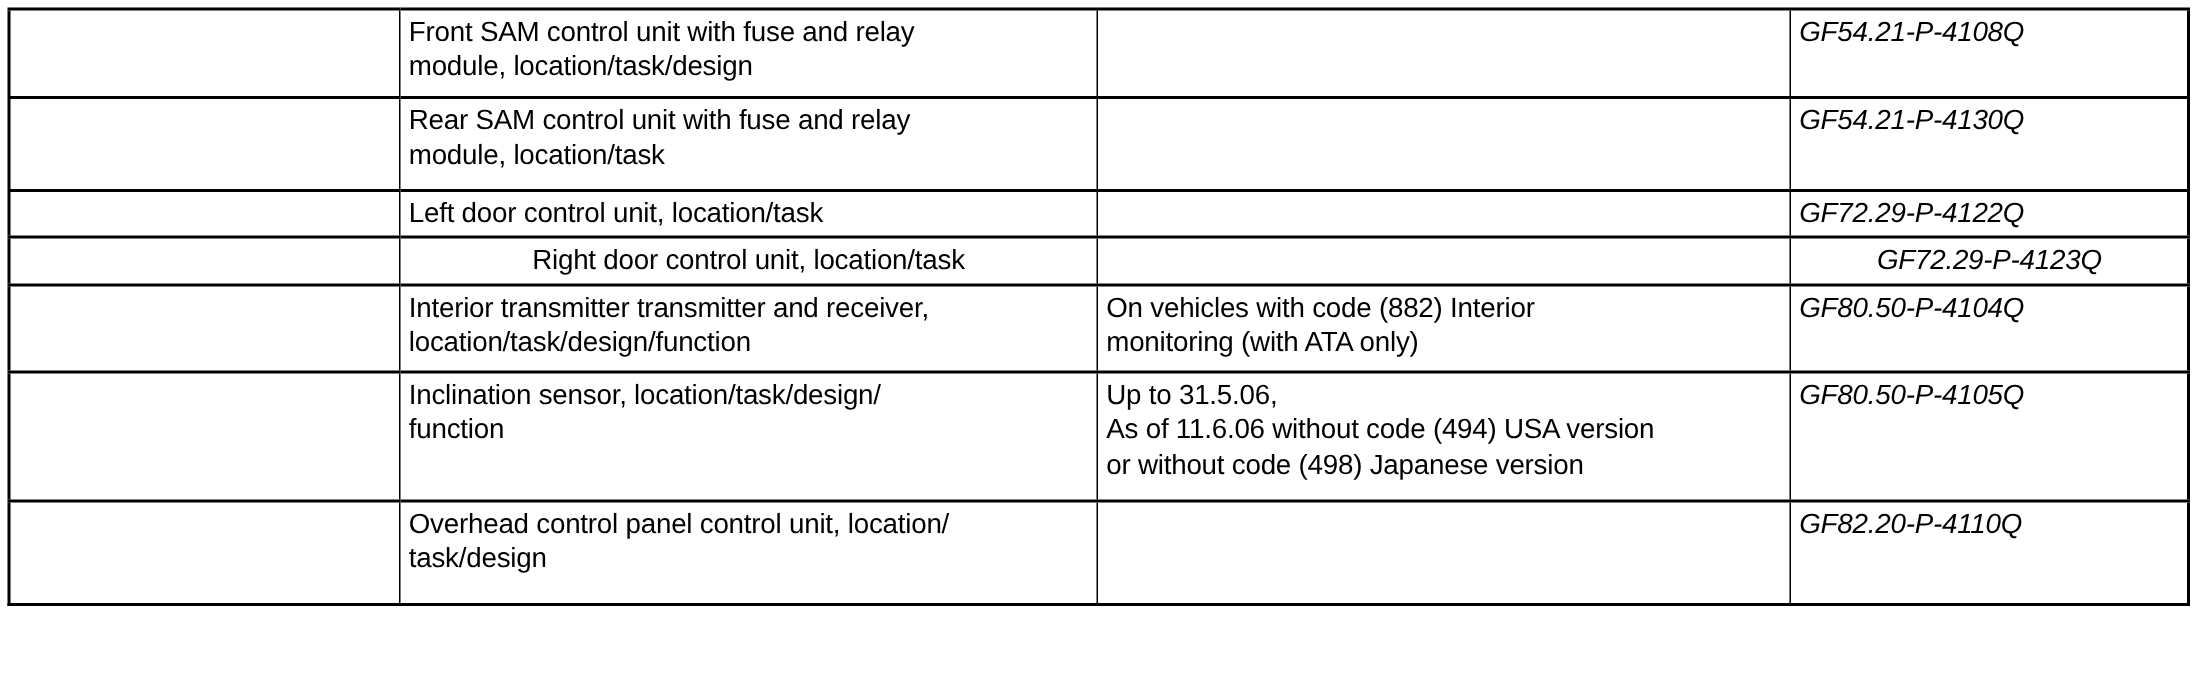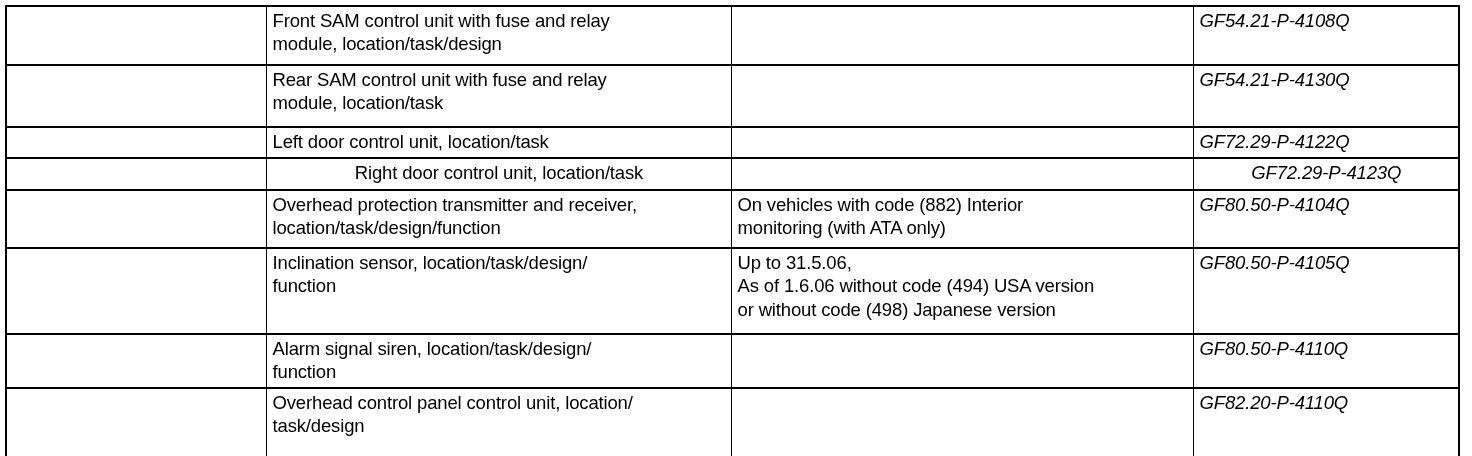--- a/index.html
+++ b/index.html
@@ -111,55 +111,44 @@
             <span class="cell-line">Right door control unit, location/task</span>
           </td>
           <td class="cond-cell"></td>
           <td class="docnum-cell">
             <span class="cell-line">GF72.29-P-4123Q</span>
           </td>
         </tr>
         <tr data-h="57">
           <td class="ref-cell"></td>
           <td class="desc-cell">
-            <span class="cell-line">Overhead protection transmitter and receiver,</span>
+            <span class="cell-line">Interior transmitter transmitter and receiver,</span>
             <span class="cell-line">location/task/design/function</span>
           </td>
           <td class="cond-cell">
             <span class="cell-line">On vehicles with code (882) Interior</span>
             <span class="cell-line">monitoring (with ATA only)</span>
           </td>
           <td class="docnum-cell">
             <span class="cell-line">GF80.50-P-4104Q</span>
           </td>
         </tr>
         <tr data-h="85">
           <td class="ref-cell"></td>
           <td class="desc-cell">
             <span class="cell-line">Inclination sensor, location/task/design/</span>
             <span class="cell-line">function</span>
           </td>
           <td class="cond-cell">
             <span class="cell-line">Up to 31.5.06,</span>
-            <span class="cell-line">As of 1.6.06 without code (494) USA version</span>
+            <span class="cell-line">As of 11.6.06 without code (494) USA version</span>
             <span class="cell-line">or without code (498) Japanese version</span>
           </td>
           <td class="docnum-cell">
             <span class="cell-line">GF80.50-P-4105Q</span>
-          </td>
-        </tr>
-        <tr data-h="53">
-          <td class="ref-cell"></td>
-          <td class="desc-cell">
-            <span class="cell-line">Alarm signal siren, location/task/design/</span>
-            <span class="cell-line">function</span>
-          </td>
-          <td class="cond-cell"></td>
-          <td class="docnum-cell">
-            <span class="cell-line">GF80.50-P-4110Q</span>
           </td>
         </tr>
         <tr data-h="68">
           <td class="ref-cell"></td>
           <td class="desc-cell">
             <span class="cell-line">Overhead control panel control unit, location/</span>
             <span class="cell-line">task/design</span>
           </td>
           <td class="cond-cell"></td>
           <td class="docnum-cell">

